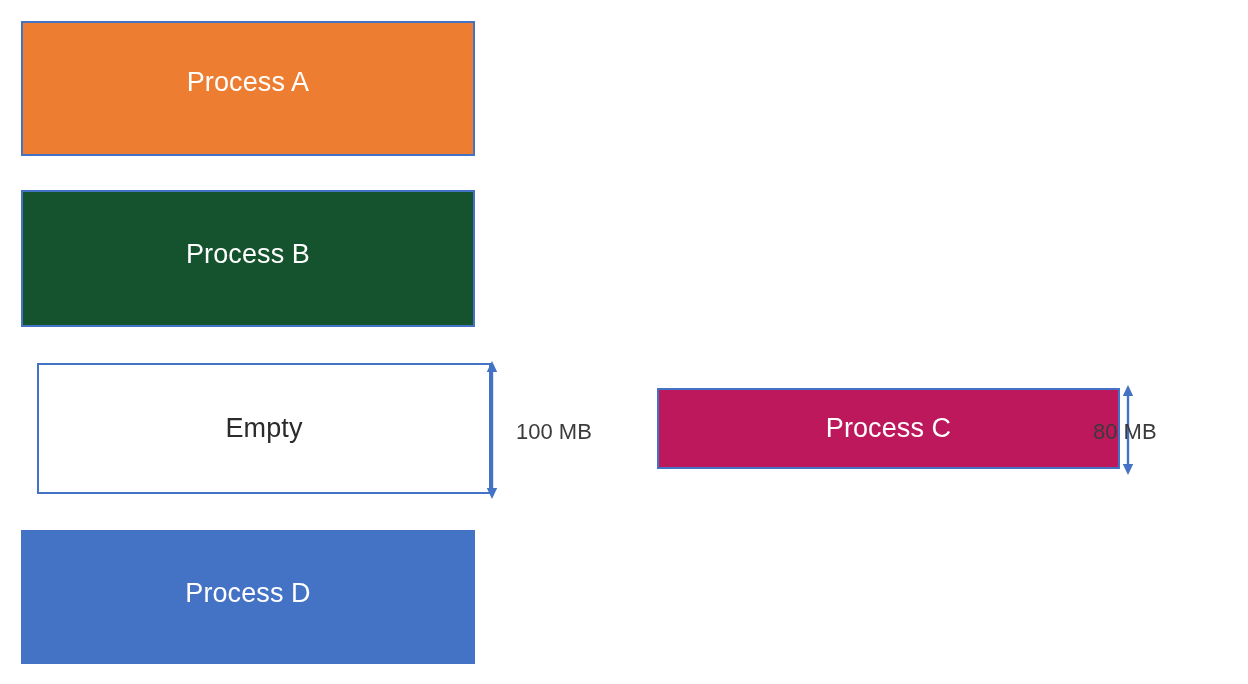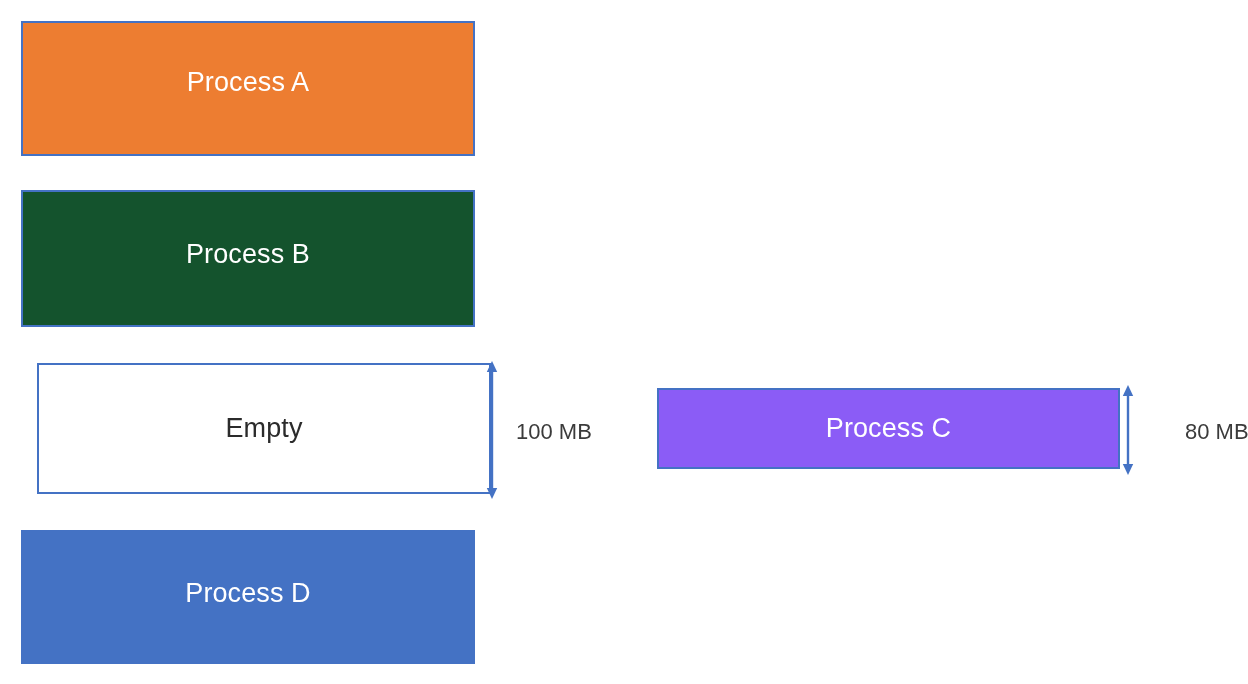--- a/index.html
+++ b/index.html
@@ -58,21 +58,21 @@
   }
   .block--d {
     left: 21px;  top: 530px;
     width: 454px; height: 134px;
     background: #4472C4;
     color: #ffffff;
   }
   .block--c {
     left: 657px; top: 388px;
     width: 463px; height: 81px;
-    background: #8b5cf6;
+    background: #be185d;
     color: #ffffff;
   }
 
   
   .block--a  .block-label { transform: translateY(-6px); }
   .block--b  .block-label { transform: translateY(-4px); }
   .block--d  .block-label { transform: translateY(-4px); }
   .block--empty .block-label,
   .block--c  .block-label { transform: translateY(0); }
 
@@ -86,21 +86,21 @@
 
   
   .dim-label {
     position: absolute;
     font-size: 22px;
     color: #3b3b3b;
     line-height: 1;
     white-space: nowrap;
   }
   .dim-label--hundred { left: 516px; top: 421px; }
-  .dim-label--eighty  { left: 1185px; top: 421px; }
+  .dim-label--eighty  { left: 1093px; top: 421px; }
 </style>
 </head>
 <body>
 
 <div id="canvas">
 
   <div class="block block--a">
     <span class="block-label">Process A</span>
   </div>
 

